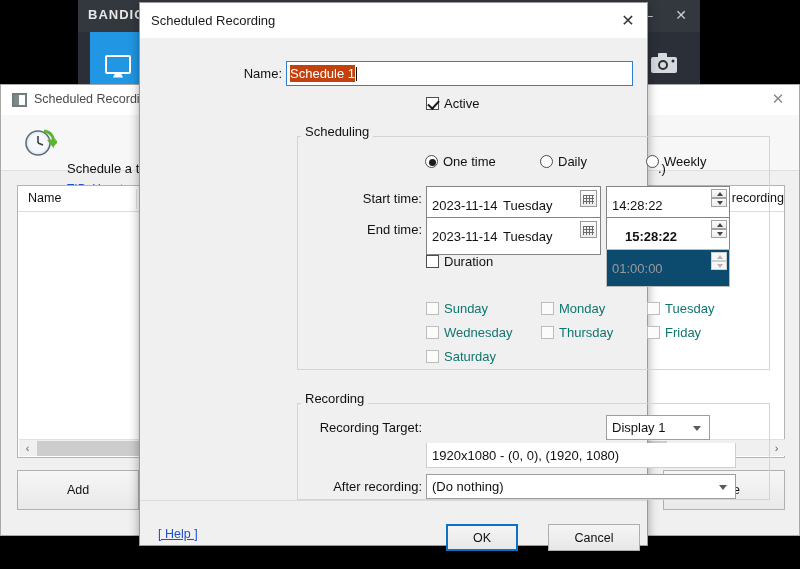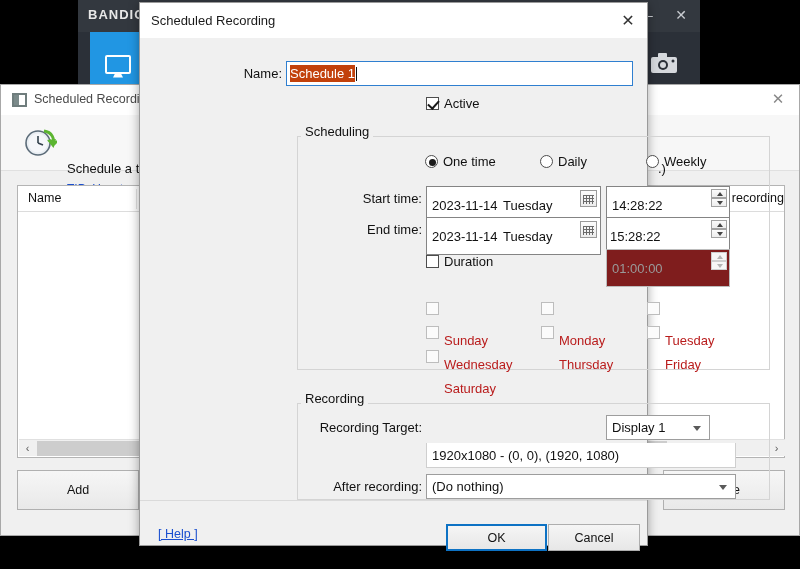--- a/index.html
+++ b/index.html
@@ -180,21 +180,21 @@
     background: #fff; border: 1px solid #4d4d4d;
   }
   .cbx.checked::after {
     content: ''; position: absolute; left: 3px; top: 0px;
     width: 5px; height: 9px;
     border: solid #1a1a1a; border-width: 0 2px 2px 0;
     transform: rotate(42deg);
   }
   .cbx.dis { border-color: #bdbdbd; background: #fbfbfb; }
   .cbx-label { position: absolute; font-size: 13px; color: #111; }
-  .cbx-label.dis { color: #b91c1c; margin-top: 32px; }
+  .cbx-label.dis { color: #0f766e; }
 
   .group {
     position: absolute; border: 1px solid #d4d4d4; background: transparent;
   }
   .group-title {
     position: absolute; font-size: 13px; color: #111; background: #f0f0f0;
     padding: 0 4px;
   }
 
   .radio {
@@ -206,21 +206,21 @@
     width: 7px; height: 7px; border-radius: 50%; background: #1a1a1a;
   }
   .radio-label { position: absolute; font-size: 13px; color: #111; }
 
   .field {
     position: absolute; height: 38px; background: #fff;
     border: 1px solid #848484;
     font-size: 13px; color: #111;
     display: flex; align-items: center;
   }
-  .field.dis { background: #7f1d1d; color: #9a9a9a; border-color: #bcbcbc; }
+  .field.dis { background: #0c4a6e; color: #9a9a9a; border-color: #bcbcbc; }
   .date-txt { position: absolute; left: 5px; }
   .day-txt { position: absolute; left: 76px; }
   .cal-btn {
     position: absolute; right: 3px; top: 3px; width: 17px; height: 17px;
     background: linear-gradient(#fcfcfc,#ececec); border: 1px solid #9a9a9a;
   }
   .cal-btn::after {
     content: ''; position: absolute; left: 2px; top: 4px;
     width: 11px; height: 9px;
     background:
@@ -273,21 +273,21 @@
     position: absolute; left: 18px; top: 524px;
     font-size: 12.5px; color: #1a4fcf; text-decoration: underline;
   }
   .dlg-btn {
     position: absolute; top: 521px; height: 27px;
     background: linear-gradient(#f5f5f5,#e7e7e7);
     border: 1px solid #aeaeae;
     font-size: 12.5px; color: #111;
     display: flex; align-items: center; justify-content: center;
   }
-  .btn-ok { left: 306px; width: 101px; border: 2px solid #0d72c4; }
+  .btn-ok { left: 306px; width: 72px; border: 2px solid #0d72c4; }
   .btn-cancel { left: 408px; width: 92px; }
 </style>
 </head>
 <body>
 
 <div id="root">
 
   <div class="bandicam-win">
     <div class="bandicam-titlebar">
       <div class="bandicam-logo">BANDICAM</div>
@@ -391,21 +391,21 @@
         <span class="spin-dn"></span>
       </span>
     </div>
 
     <div class="row-label" style="left:200px; top:219px; width:82px;">End time:</div>
     <div class="field" style="left:286px; top:214px; width:175px;">
       <span class="date-txt">2023-11-14</span>
       <span class="day-txt">Tuesday</span>
       <span class="cal-btn"></span>
     </div>
-    <div class="field" style="left:466px; top:214px; width:124px; padding-left:3px;">
+    <div class="field" style="left:466px; top:214px; width:124px; padding-left:18px;font-weight:bold;">
       <span>15:28:22</span>
       <span class="spin">
         <span class="spin-up"></span>
         <span class="spin-dn"></span>
       </span>
     </div>
 
     <div class="cbx" style="left:286px; top:252px;"></div>
     <div class="cbx-label" style="left:304px; top:251px;">Duration</div>
     <div class="field dis" style="left:466px; top:246px; width:124px; padding-left:5px;">

